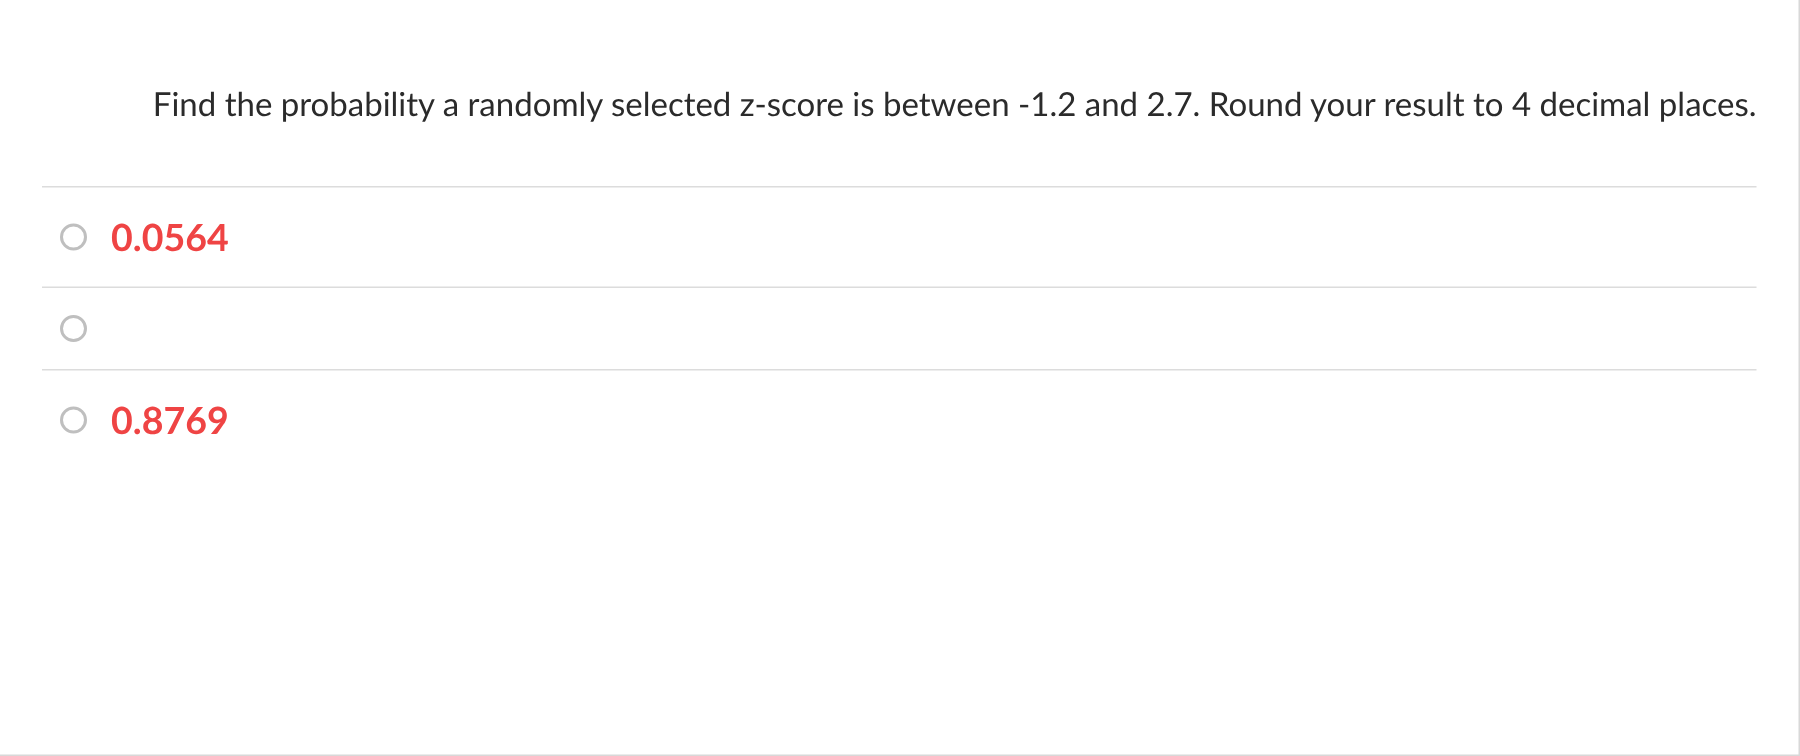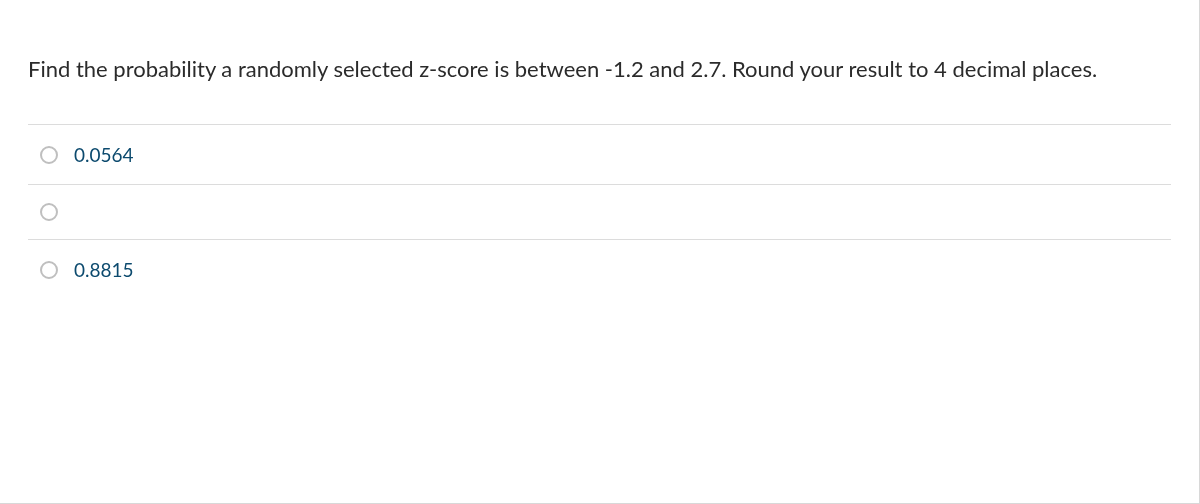--- a/index.html
+++ b/index.html
@@ -11,20 +11,21 @@
       font-family: -apple-system, BlinkMacSystemFont, "Segoe UI", "Lato", "Helvetica Neue", Arial, sans-serif;
       background: #ffffff;
       width: 1200px;
       height: 504px;
       position: relative;
       border-right: 1px solid #d8d8d8;
       border-bottom: 1px solid #d8d8d8;
     }
     .question-container {
       padding: 52px 28px 0 28px;
+      text-align: right;
     }
     .question-text {
       font-size: 22px;
       line-height: 1.55;
       color: #2b2b2b;
       font-weight: 400;
       margin-bottom: 38px;
     }
     .options {
       border-top: 1px solid #dcdcdc;
@@ -42,37 +43,37 @@
     .radio-circle {
       width: 18px;
       height: 18px;
       border: 2px solid #bfbfbf;
       border-radius: 50%;
       margin-right: 16px;
       flex-shrink: 0;
       background: #ffffff;
     }
     .option-label {
-      font-size: 19px;
-      color: #0c4a6e;
-      font-weight: 400;
+      font-size: 25px;
+      color: #ef4444;
+      font-weight: 700;
     }
   </style>
 </head>
 <body>
 
 <div class="question-container">
   <p class="question-text">Find the probability a randomly selected z-score is between -1.2 and 2.7.  Round your result to 4 decimal places.</p>
 
   <div class="options">
     <div class="option-row">
       <span class="radio-circle"></span>
       <span class="option-label">0.0564</span>
     </div>
     <div class="option-row">
       <span class="radio-circle"></span>
     </div>
     <div class="option-row">
       <span class="radio-circle"></span>
-      <span class="option-label">0.8815</span>
+      <span class="option-label">0.8769</span>
     </div>
   </div>
 </div>
 
 </body></html>

